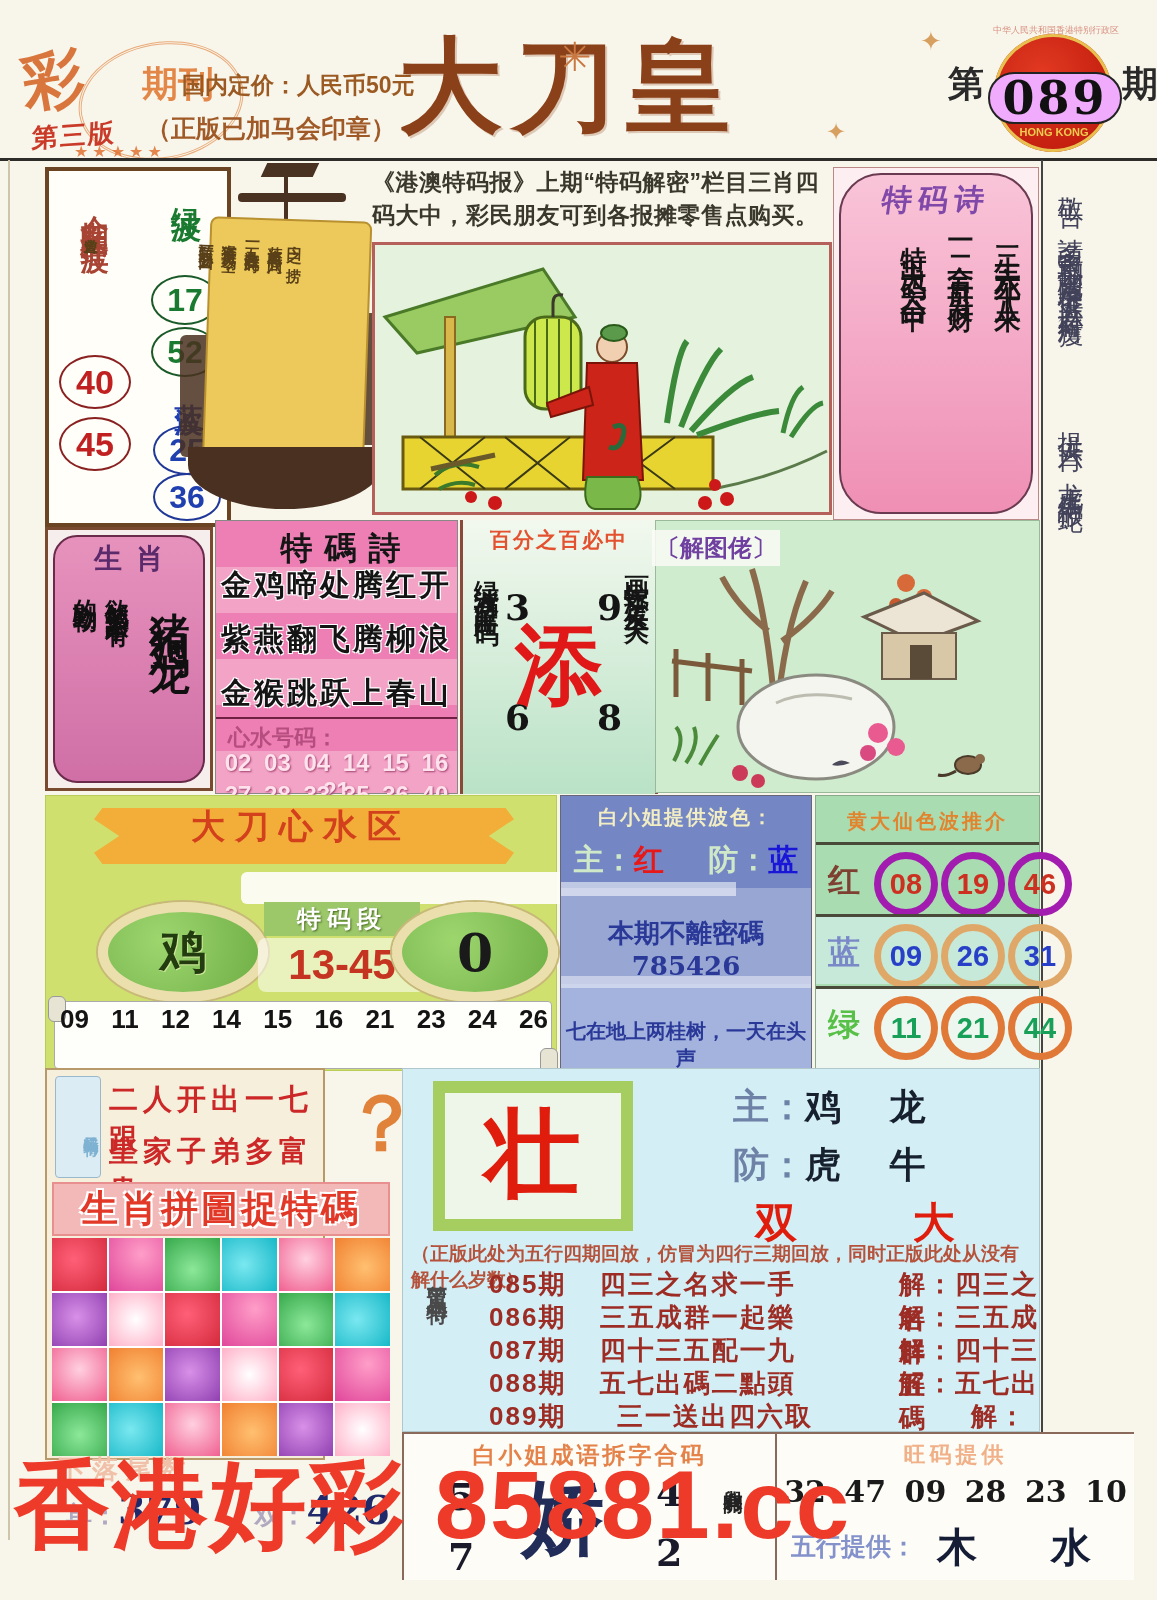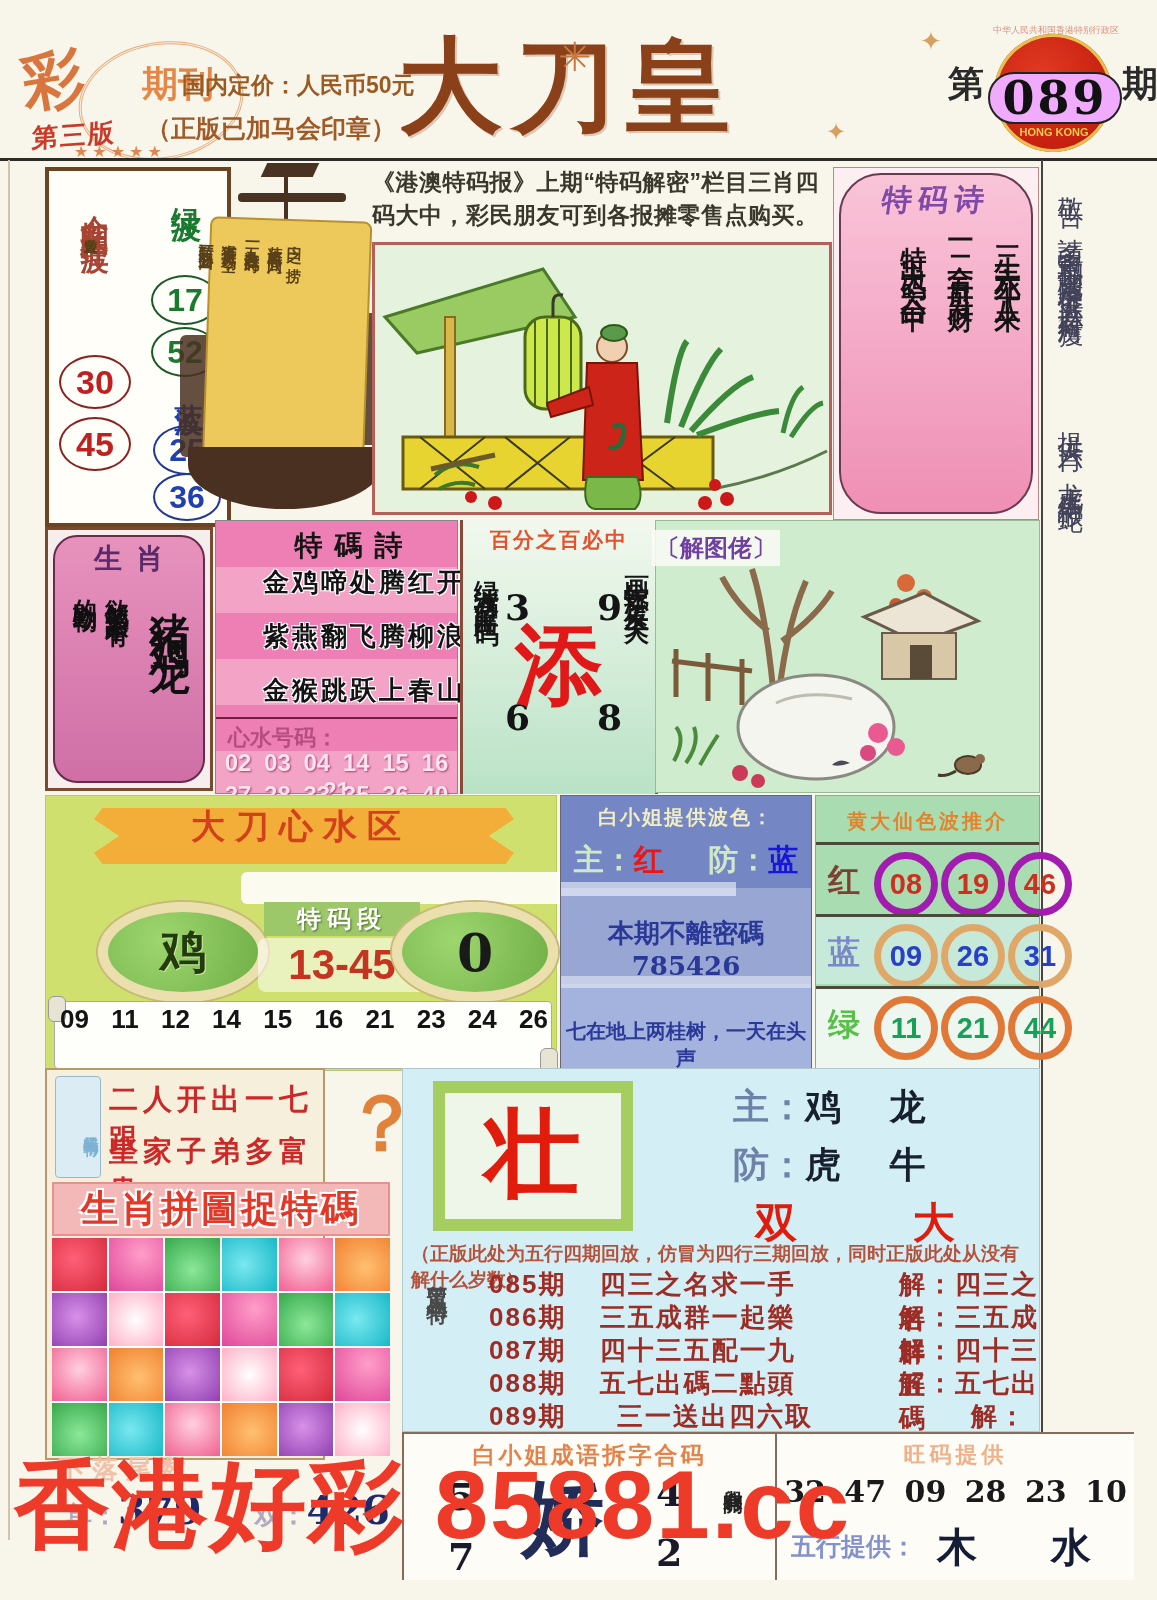--- a/index.html
+++ b/index.html
@@ -84,23 +84,23 @@
   .zodiac-inner{left:5px;top:5px;width:152px;height:248px;border-radius:24px;border:2px solid #6a2a4a;
                 background:linear-gradient(180deg,#e792bd,#cf6fa6);box-sizing:border-box;}
   .zodiac-title{left:0;top:10px;width:100%;text-align:center;font-size:28px;font-weight:bold;color:#5a2a6a;letter-spacing:14px;text-indent:14px;}
   .zodiac-cols{left:12px;top:50px;width:138px;height:196px;color:#101010;font-weight:bold;}
   .zc-big{font-size:40px;letter-spacing:14px;margin-left:10px;}
   .zc-mid{font-size:24px;letter-spacing:5px;}
   .zc-left{font-size:24px;letter-spacing:5px;}
 
   .tema{left:215px;top:520px;width:243px;height:274px;border:1px solid #888;box-sizing:border-box;
         background:repeating-linear-gradient(180deg,#ee7fb4 0 46px,#f3a3c6 46px 92px);}
-  .tema-title{left:12px;top:6px;width:100%;text-align:center;font-size:28px;font-weight:bold;color:#151515;letter-spacing:12px;text-indent:12px;}
-  .tema-line{left:0;width:100%;text-align:center;font-size:26px;font-weight:bold;color:#141414;letter-spacing:3px;
-             text-shadow:1px 1px 0 #fff,-1px -1px 0 #fff,1px -1px 0 #fff,-1px 1px 0 #fff;padding-left:28px;}
+  .tema-title{left:4px;top:6px;width:100%;text-align:center;font-size:32px;font-weight:bold;color:#151515;letter-spacing:12px;text-indent:12px;}
+  .tema-line{left:0;width:100%;text-align:center;font-size:30px;font-weight:bold;color:#141414;letter-spacing:3px;
+             text-shadow:1px 1px 0 #fff,-1px -1px 0 #fff,1px -1px 0 #fff,-1px 1px 0 #fff;}
   .tl1{top:44px;} .tl2{top:98px;} .tl3{top:152px;}
   .tema-div{left:0;top:196px;width:100%;height:2px;background:#702040;}
   .xinshui-label{left:12px;top:202px;font-size:22px;font-weight:bold;color:#b0487a;opacity:.9;}
   .tema-nums{left:0;width:100%;text-align:center;font-size:24px;font-weight:bold;color:#ffe2ec;word-spacing:6px;
              text-shadow:1px 1px 2px #a04070;}
   .tn1{top:228px;} .tn2{top:260px;}
 
   .surewin{left:460px;top:520px;width:198px;height:274px;box-sizing:border-box;
            background:linear-gradient(180deg,#f2f8ee,#b9e2c6);border-left:3px solid #8a4a3a;border-right:3px solid #8a4a3a;}
   .sw-title{left:0;top:6px;width:100%;text-align:center;font-size:21px;font-weight:bold;color:#e4512e;letter-spacing:2px;}
@@ -240,21 +240,21 @@
   <div class="abs seal-bottom">HONG KONG</div>
   <div class="abs issue-suf">期</div>
   <div class="abs hdr-line"></div>
   <div class="abs fold-line"></div>
 
   <div class="abs wave-box">
     <div class="abs vtxt wave-label">今期旺棒红波</div>
     <div class="abs vtxt wv-green-label">绿波</div>
     <div class="abs circ wv-g1">17</div>
     <div class="abs circ wv-g2">52</div>
-    <div class="abs circ wv-r1">30</div>
+    <div class="abs circ wv-r1">40</div>
     <div class="abs circ wv-r2">45</div>
     <div class="abs vtxt wv-blue-label">蓝波</div>
     <div class="abs circ wv-b1">25</div>
     <div class="abs circ wv-b2">36</div>
   </div>
 
   <div class="abs ship">
     <div class="abs flag"></div>
     <div class="abs mast"></div>
     <div class="abs crossbar"></div>

